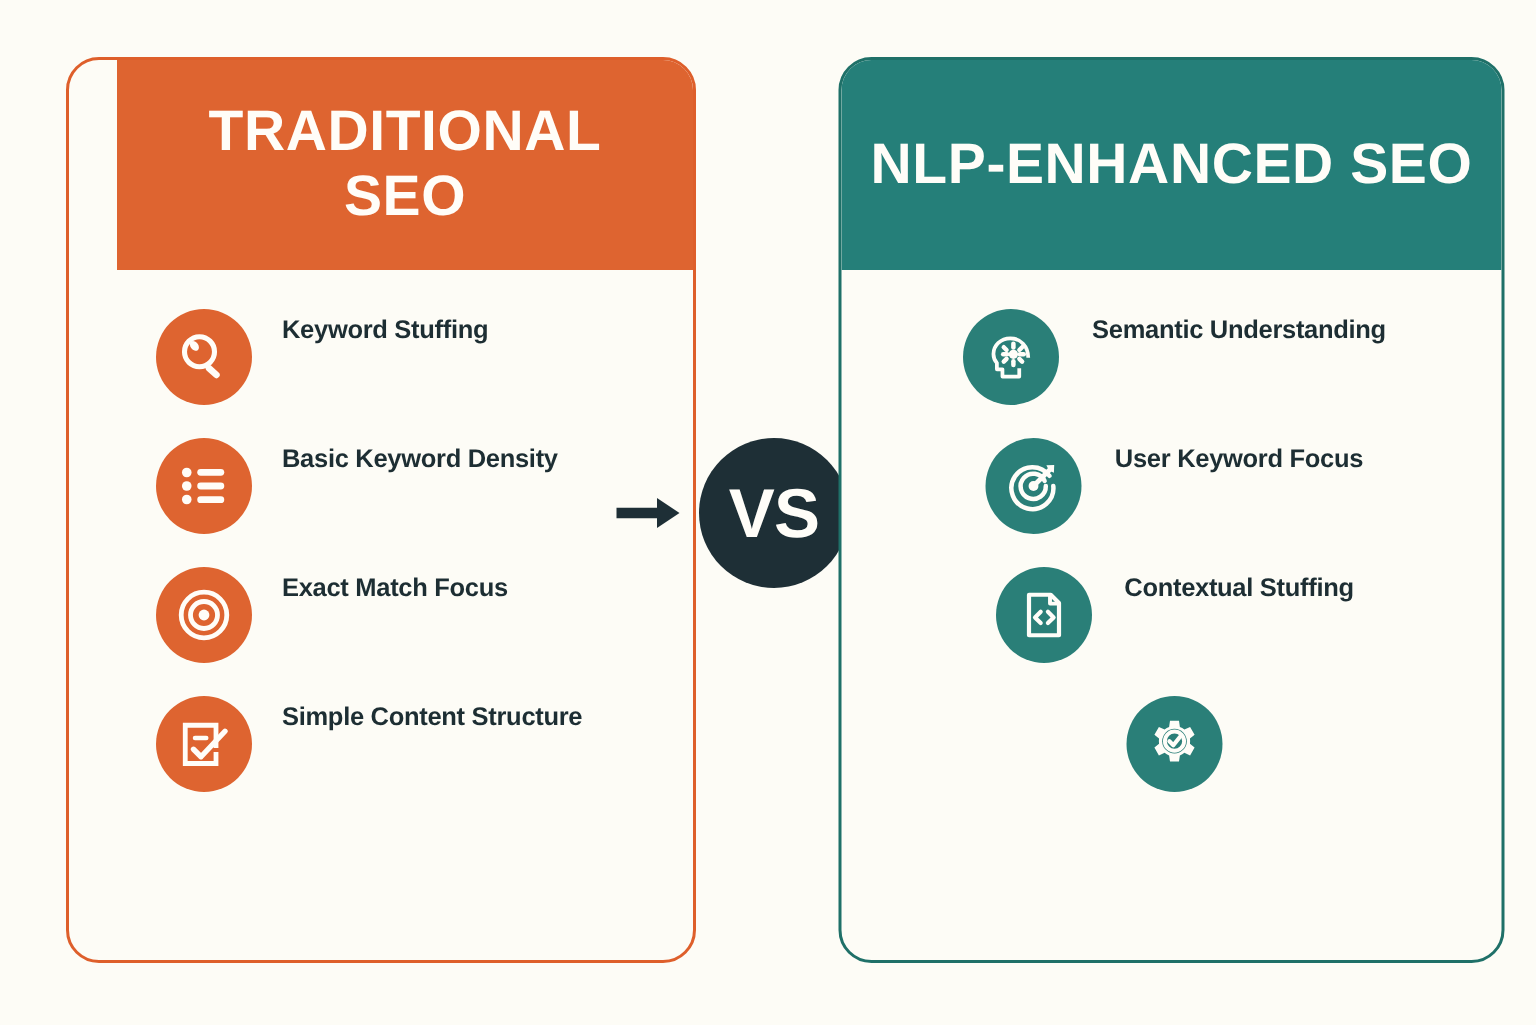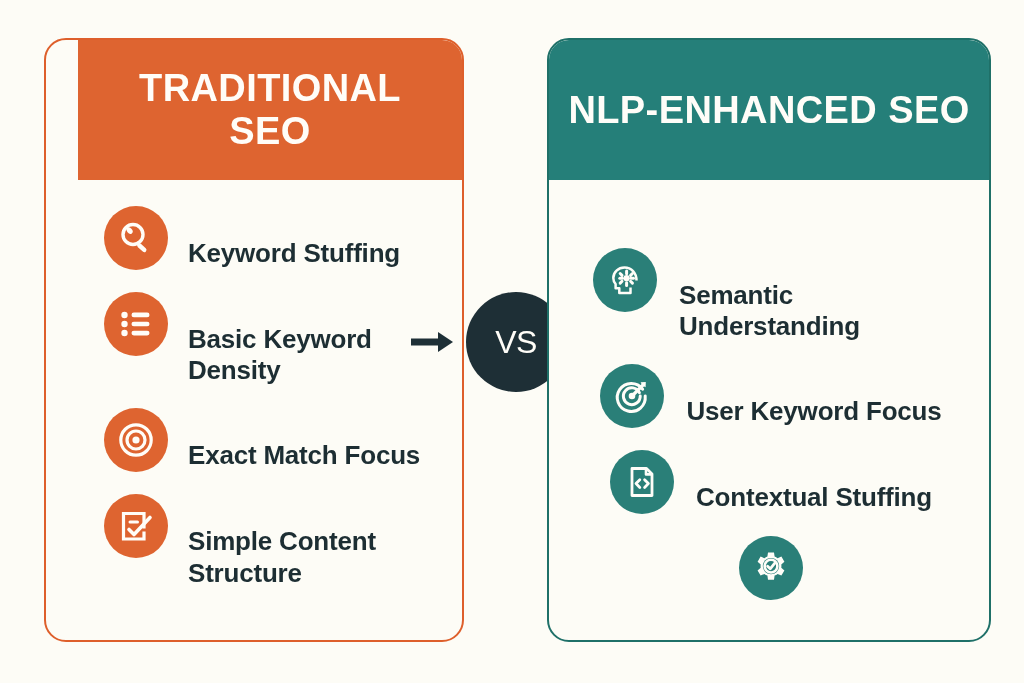--- a/index.html
+++ b/index.html
@@ -30,24 +30,23 @@
     display: flex;
     flex-direction: column;
   }
   #card-traditional {
     left: 44px;
     width: 420px;
     border: 2.5px solid #DE5F2B;
     padding-left: 32px;
   }
   #card-nlp {
-    left: 547px;
+    left: 559px;
     width: 444px;
     border: 2.5px solid #1F7068;
-    gap: 42px;
   }
 
   .card-header {
     height: 140px;
     flex: 0 0 140px;
     display: flex;
     align-items: center;
     justify-content: center;
     text-align: center;
     padding: 0 18px;
@@ -88,28 +87,27 @@
     border-radius: 50%;
     display: flex;
     align-items: center;
     justify-content: center;
   }
   .badge.orange { background: #DE6430; }
   .badge.teal   { background: #2A7F78; }
   .badge svg { display: block; }
 
   .feature-label {
-    font-size: 26px;
+    font-size: 17px;
     font-weight: bold;
     line-height: 1.20;
     color: #1D2E33;
     letter-spacing: -0.2px;
     padding-top: 4px;
     max-width: 270px;
-    margin-top: 28px;
   }
 
   
   #vs-group {
     position: absolute;
     left: 410px;
     top: 292px;
     width: 165px;
     height: 100px;
     display: flex;
@@ -128,22 +126,22 @@
     width: 100px;
     height: 100px;
     border-radius: 50%;
     background: #1E2F36;
     display: flex;
     align-items: center;
     justify-content: center;
   }
   #vs-badge .vs-text {
     color: #FFFDF8;
-    font-size: 32px;
-    font-weight: normal;
+    font-size: 46px;
+    font-weight: bold;
     letter-spacing: -0.5px;
     line-height: 1;
   }
 </style>
 </head>
 <body>
 
 <div id="stage">
 
   <section class="card" id="card-traditional">

